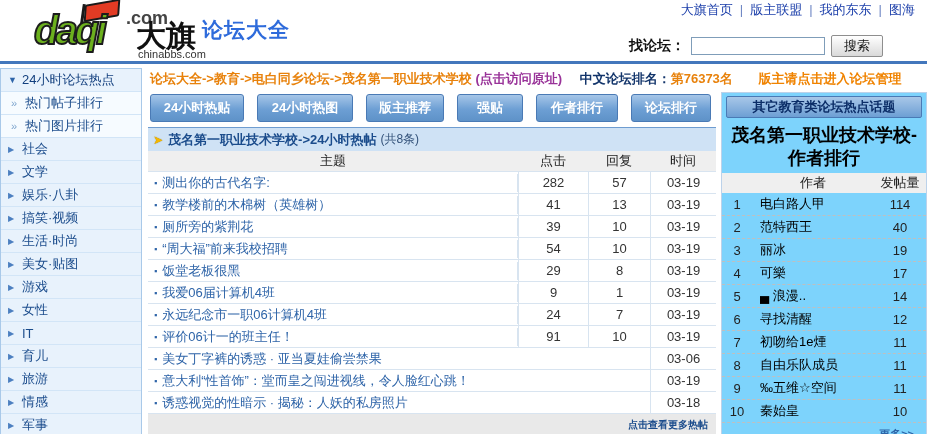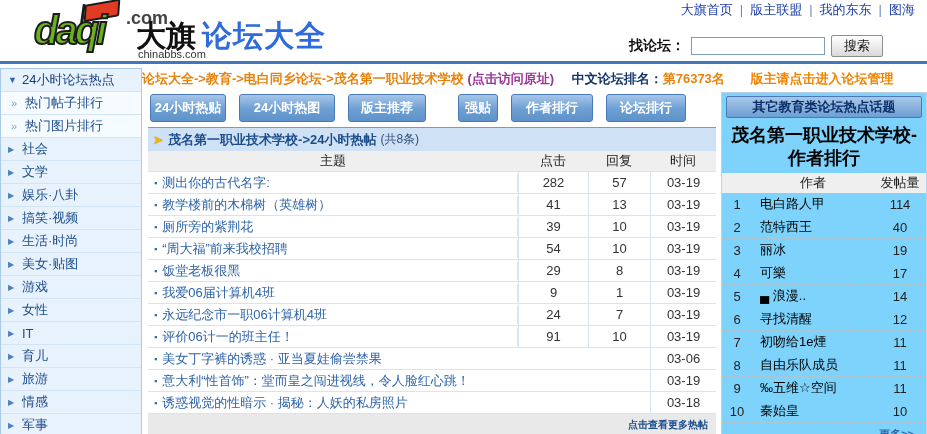--- a/index.html
+++ b/index.html
@@ -12,21 +12,21 @@
   .header { position: relative; height: 61px; background: #fff; margin-left: 28px; }
   .logo { position: absolute; left: 6px; top: 0; width: 310px; height: 60px; cursor: pointer; }
   .flag { position: absolute; left: 50px; top: 2px; width: 36px; height: 17px;
           background: #E23B24; transform: rotate(-10deg) skewX(-14deg); border-radius: 2px; border:2px solid #1a1a1a; }
   .flagpole { position:absolute; left:47px; top:4px; width:3px; height:26px; background:#1a1a1a; transform:rotate(8deg); }
   .comtxt { position: absolute; left: 92px; top: 8px; font-weight: bold; color: #444; font-size: 18px; }
   .daqi { position: absolute; left: 0px; top: 8px; font-style: italic; font-weight: 900;
           font-size: 40px; letter-spacing: -3px; color: #6CB11E;
           -webkit-text-stroke: 2px #1c1c1c; }
   .brand { position: absolute; left: 102px; top: 16px; font-weight: 900; font-size: 30px; color: #101010; }
-  .site-title { position: absolute; left: 168px; top: 16px; font-weight: 900; font-size: 30px; color: #2E6BDB; letter-spacing: 1px; }
+  .site-title { position: absolute; left: 168px; top: 16px; font-weight: 900; font-size: 21px; color: #2E6BDB; letter-spacing: 1px; }
   .subdomain { position: absolute; left: 104px; top: 48px; font-size: 11px; color: #333; }
   .top-nav { position: absolute; top: 1px; right: 12px; color: #9FB3D9; font-size: 13px; }
   .top-nav a { color: #1C3FAA; text-decoration: none; cursor: pointer; }
   .top-nav .sep { margin: 0 7px; color: #6D86C4; }
   .search-row { position: absolute; top: 35px; right: 44px; display: flex; align-items: center; gap: 6px; }
   .search-label { font-weight: bold; color: #111; font-size: 14px; }
   .search-input { width: 134px; height: 18px; border: 1px solid #7F9DB9; font-size: 12px; padding: 0 3px; }
   .search-btn { width: 52px; height: 22px; font-size: 13px; color: #111;
     background: linear-gradient(#ffffff, #d9d9d9); border: 1px solid #8E8E8E; border-radius: 2px; cursor: pointer;
     font-family: "Liberation Sans", "DejaVu Sans", sans-serif; }
@@ -37,35 +37,35 @@
   .sidebar { width: 142px; margin-top: 4px; background: #E8F2FC; border: 1px solid #A9C9E9; }
   .sb-item { display: flex; align-items: center; height: 23px; padding-left: 7px;
              border-bottom: 1px solid #D2E5F7; color: #1B4C8C; cursor: pointer; white-space: nowrap; }
   .sb-item .mk { width: 14px; font-size: 8px; color: #4C7FC0; }
   .sb-item.group-open { color: #123F7E; }
   .sb-item.group-open .mk { font-size: 9px; color: #2E64A8; }
   .sb-item.sub { background: #F6FBFF; padding-left: 10px; }
   .sb-item.sub .mk { font-size: 11px; color: #7FA6CE; }
   
   .right-region { flex: 1; display: flex; flex-direction: column; }
-  .breadcrumb { height: 26px; padding: 6px 0 0 0; font-weight: bold; font-size: 13px; white-space: nowrap; }
+  .breadcrumb { height: 26px; padding: 6px 0 0 8px; font-weight: bold; font-size: 13px; white-space: nowrap; }
   .bc-path { color: #E8820C; cursor: pointer; }
   .bc-visit { color: #993399; cursor: pointer; }
   .bc-ranklabel { color: #13356B; margin-left: 14px; }
   .bc-rankvalue { color: #E8820C; }
   .bc-admin { color: #F08300; margin-left: 22px; cursor: pointer; }
   .lower { display: flex; align-items: flex-start; }
   
   .main-col { flex: 1; margin: 0 5px 0 6px; }
   .tabs { display: flex; gap: 13px; padding: 4px 2px 5px 2px; }
   .tab { text-align: center; padding: 4px 0; color: #fff; font-weight: bold; font-size: 13px;
          background: linear-gradient(#A6C6E8, #6D9FD4 55%, #5E92C8); border: 1px solid #4A7AB5;
          border-radius: 3px; cursor: pointer; }
-  .tabs .tab:nth-child(1){ width: 76px; } .tabs .tab:nth-child(2){ width: 96px; }
-  .tabs .tab:nth-child(3){ width: 78px; } .tabs .tab:nth-child(4){ width: 40px; margin-left: 19px; }
+  .tabs .tab:nth-child(1){ width: 94px; } .tabs .tab:nth-child(2){ width: 96px; }
+  .tabs .tab:nth-child(3){ width: 78px; } .tabs .tab:nth-child(4){ width: 66px; }
   .tabs .tab:nth-child(5){ width: 82px; } .tabs .tab:nth-child(6){ width: 80px; }
   .section-bar { height: 24px; background: #CFE2F5; border-top: 1px solid #6E9CD0;
                  display: flex; align-items: center; padding-left: 5px; }
   .sec-arrow { color: #F5B800; font-size: 12px; margin-right: 5px; text-shadow: 0 0 1px #8a6a00; }
   .sec-title { color: #1B4C8C; font-weight: bold; font-size: 13px; text-align: right; }
   .sec-count { color: #33527A; font-size: 12px; margin-left: 4px; }
   .tbl-head { display: flex; height: 21px; background: #EFEFEF; align-items: center;
               border-bottom: 1px solid #D8E4F0; color: #222; font-size: 13px; }
   .tbl-head .c-topic { flex: 1; text-align: center; }
   .c-clicks { width: 70px; text-align: center; }

